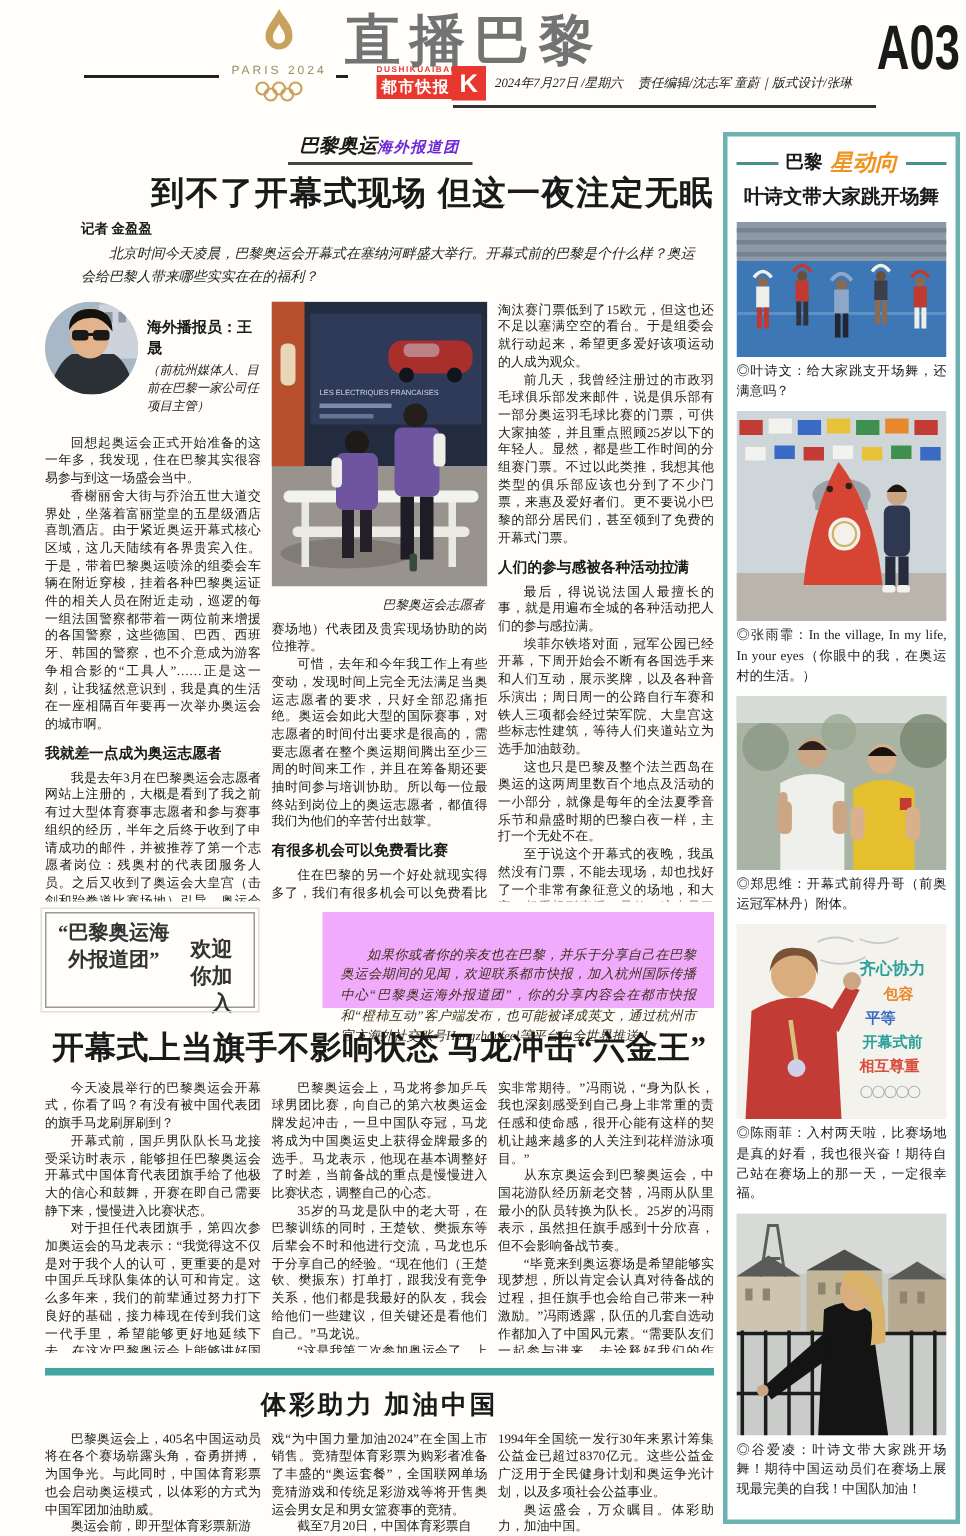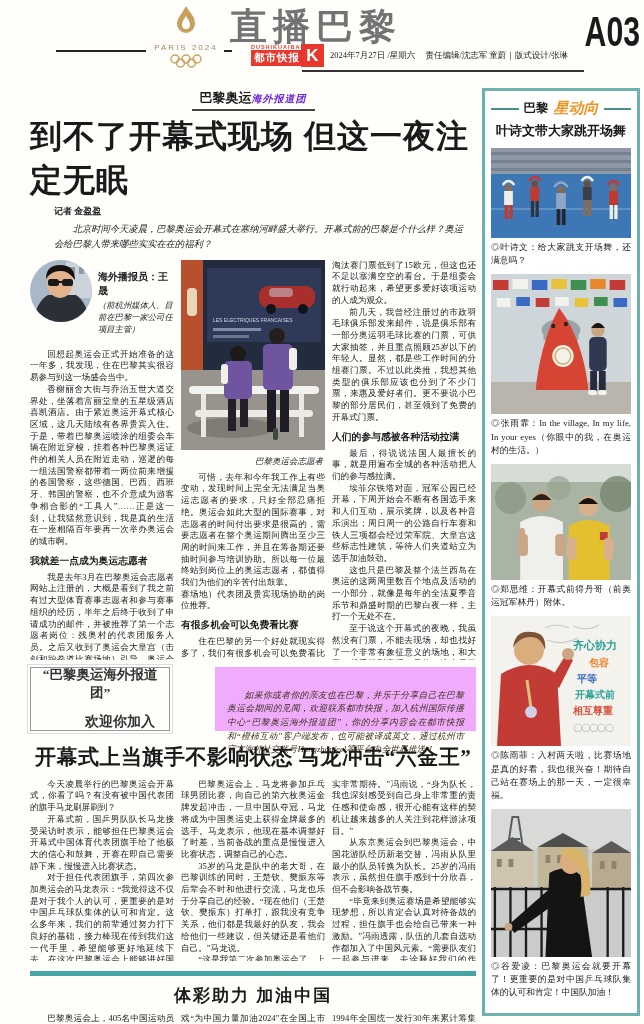--- a/index.html
+++ b/index.html
@@ -11,51 +11,51 @@
   .hline{position:absolute;height:2px;background:#222;}
   .paris-logo{position:absolute;left:146px;top:6px;width:80px;text-align:center;color:#c9a15e;}
   .paris-logo .flame{display:block;margin:0 auto;}
   .paris-logo .brand{font-size:8px;letter-spacing:2px;color:#9c8a64;font-family:"Liberation Sans",sans-serif;}
   .paper-block{position:absolute;left:232px;top:44px;width:52px;font-family:"Liberation Sans",sans-serif;padding-left:19px;}
   .paper-en{font-size:5.5px;letter-spacing:1px;color:#e8382e;font-weight:bold;}
   .paper-cn{background:#e8382e;color:#fff;font-size:10.5px;font-weight:bold;text-align:center;padding:1px 2px;letter-spacing:1px;}
   .k-tile{position:absolute;left:301px;top:44px;width:23px;height:23px;background:#e8382e;color:#fff;
           font-family:"Liberation Sans",sans-serif;font-weight:900;font-size:17px;text-align:center;line-height:23px;}
   .dateline{position:absolute;left:330px;top:50px;font-size:8.5px;color:#222;white-space:nowrap;}
-  .dateline span{margin-right:8px;}
+  .dateline span{margin-right:8px;font-style:italic;}
   .header-rule{position:absolute;left:302px;top:70px;width:282px;height:1.5px;background:#333;}
   .page-no{position:absolute;right:4px;top:8px;font-family:"Liberation Sans",sans-serif;
            font-size:42px;font-weight:900;transform:scaleX(.72);transform-origin:right;}
   
   .main-left{position:absolute;left:30px;top:88px;width:446px;}
   .kicker-wrap{text-align:center;}
   .kicker{display:inline-block;border-bottom:2px solid #444;padding:0 8px 2px;}
-  .k-black{font-size:13px;font-weight:bold;}
+  .k-black{font-size:13px;font-weight:bold;font-style:italic;}
   .k-gold{font-size:10px;font-weight:700;font-style:italic;color:#6d28d9;letter-spacing:1px;}
-  .headline{margin:4px 0 2px;text-align:left;font-family:"Liberation Sans",sans-serif;
-            font-size:32px;font-weight:900;letter-spacing:1px;}
+  .headline{margin:4px 0 2px;text-align:right;font-family:"Liberation Sans",sans-serif;
+            font-size:22px;font-weight:900;letter-spacing:1px;}
   .byline{font-size:9px;font-weight:bold;margin:2px 0 4px 24px;}
   .intro{font-size:9.3px;font-style:italic;line-height:1.6;text-indent:2em;margin:0 4px 8px 24px;color:#222;}
   .cols3{display:flex;gap:7px;height:400px;overflow:hidden;}
   .col{width:144px;flex:none;overflow:hidden;}
   .bp{font-size:8.6px;line-height:11.7px;text-align:justify;text-indent:2em;margin:0;}
   .bp.cont{text-indent:0;}
   .sub{font-family:"Liberation Sans",sans-serif;font-size:9.8px;font-weight:bold;margin:7px 0 4px;}
   
   .reporter-card{display:flex;gap:6px;height:84px;margin-bottom:5px;align-items:flex-start;}
   .rep-info{padding-top:10px;}
   .rep-name{font-size:10px;font-weight:bold;margin:0 0 2px;}
   .rep-note{font-size:8.3px;font-style:italic;line-height:1.45;margin:0;}
   
   .news-photo{width:144px;height:190px;margin-bottom:2px;}
   .photo-cap{text-align:right;font-size:8.5px;font-style:italic;margin:0 2px 4px 0;}
   
   .boxes-row{display:flex;gap:6px;margin-top:7px;height:64px;}
   .join-box{width:140px;flex:none;border:1px solid #9a9a9a;outline:1px solid #ddd;outline-offset:2px;
-            display:flex;flex-direction:column;justify-content:center;padding:4px 6px;box-sizing:border-box;}
+            display:flex;flex-direction:row;justify-content:center;padding:4px 6px;box-sizing:border-box;}
   .join1{font-size:13.5px;font-weight:bold;color:#333;text-align:center;}
   .join2{font-size:14px;font-weight:bold;color:#333;text-align:right;padding-right:8px;margin-top:11px;}
   .invite-box{flex:1;background:#f0abfc;padding:22px 12px;box-sizing:border-box;margin-left:39px;}
   .invite-box p{margin:0;font-size:8.8px;font-style:italic;line-height:1.55;text-indent:2em;text-align:justify;color:#3c2f18;}
   
   .second-art{margin-top:12px;}
   .headline2{margin:0;text-align:center;font-family:Liberation Serif, serif;font-size:21px;font-weight:900;letter-spacing:.5px;}
   .cols3b{display:flex;gap:7px;height:182px;overflow:hidden;margin-top:8px;}
   
   .teal-bar{height:5px;background:#45a5a2;margin-top:10px;}
@@ -192,22 +192,22 @@
           <rect x="47" y="139" width="8" height="32" fill="#23202a"></rect>
             <rect x="59" y="139" width="8" height="28" fill="#23202a"></rect>
           <circle cx="96" cy="76" r="8" fill="#241f1c"></circle>
           <rect x="82" y="84" width="30" height="46" rx="5" fill="#6f55a0"></rect>
           <rect x="108" y="88" width="8" height="22" rx="3" fill="#efeee9"></rect>
           <rect x="86" y="130" width="9" height="42" fill="#1e1c24"></rect>
             <rect x="99" y="130" width="9" height="42" fill="#1e1c24"></rect>
           <rect x="92" y="168" width="5" height="12" rx="2" fill="#3a4a3a"></rect>
         </svg>
         <p class="photo-cap">巴黎奥运会志愿者</p>
+        <p class="bp cont">赛场地）代表团及贵宾现场协助的岗位推荐。</p>
         <p class="bp">可惜，去年和今年我工作上有些变动，发现时间上完全无法满足当奥运志愿者的要求，只好全部忍痛拒绝。奥运会如此大型的国际赛事，对志愿者的时间付出要求是很高的，需要志愿者在整个奥运期间腾出至少三周的时间来工作，并且在筹备期还要抽时间参与培训协助。所以每一位最终站到岗位上的奥运志愿者，都值得我们为他们的辛苦付出鼓掌。</p>
-        <p class="bp cont">赛场地）代表团及贵宾现场协助的岗位推荐。</p>
         <p class="sub">有很多机会可以免费看比赛</p>
         <p class="bp">住在巴黎的另一个好处就现实得多了，我们有很多机会可以免费看比赛。</p>
         
       </div>
 
       <div class="col">
         <p class="bp cont">淘汰赛门票低到了15欧元，但这也还不足以塞满空空的看台。于是组委会就行动起来，希望更多爱好该项运动的人成为观众。</p>
         <p class="bp">前几天，我曾经注册过的市政羽毛球俱乐部发来邮件，说是俱乐部有一部分奥运羽毛球比赛的门票，可供大家抽签，并且重点照顾25岁以下的年轻人。显然，都是些工作时间的分组赛门票。不过以此类推，我想其他类型的俱乐部应该也分到了不少门票，来惠及爱好者们。更不要说小巴黎的部分居民们，甚至领到了免费的开幕式门票。</p>
         <p class="sub">人们的参与感被各种活动拉满</p>
         <p class="bp">最后，得说说法国人最擅长的事，就是用遍布全城的各种活动把人们的参与感拉满。</p>
@@ -432,15 +432,15 @@
           <line x1="136" y1="78" x2="136" y2="148"></line>
         <line x1="0" y1="80" x2="144" y2="80"></line>
           <line x1="0" y1="120" x2="58" y2="120"></line>
       </g>
       <path d="M60,64 Q78,54 92,66 L104,148 L56,148 Z" fill="#141414"></path>
       <path d="M60,80 L18,116 L24,124 L64,96 Z" fill="#141414"></path>
       <ellipse cx="82" cy="52" rx="11" ry="13" fill="#d9ad7e"></ellipse>
       <path d="M88,40 Q104,46 102,86 L92,88 Q96,60 84,52 Q74,48 72,42 Q80,36 88,40 Z" fill="#d9b36a"></path>
       <circle cx="18" cy="118" r="4" fill="#caa684"></circle>
     </svg>
-    <p class="sb-cap">◎谷爱凌：巴黎奥运会就要开幕了！更重要的是对中国乒乓球队集体的认可和肯定！中国队加油！</p>
+    <p class="sb-cap">◎谷爱凌：叶诗文带大家跳开场舞！期待中国运动员们在赛场上展现最完美的自我！中国队加油！</p>
   </aside>
 </div>
 
 </body></html>

